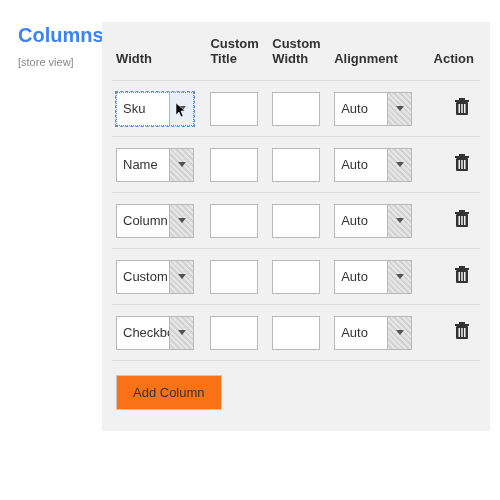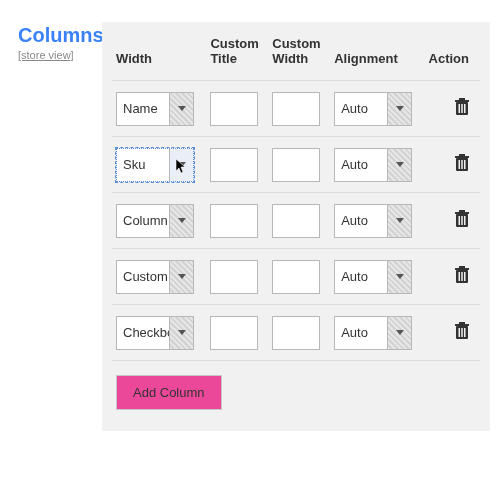--- a/index.html
+++ b/index.html
@@ -20,41 +20,40 @@
     padding-top: 2px;
   }
   .sidelabel .title {
     font-weight: 700;
     font-size: 20px;
     color: #3b82f6;
   }
   .sidelabel .scope {
     font-size: 11px;
     color: #888;
-    margin-top: 2px;
-    text-decoration: underline;
+    margin-top: 9px;
   }
   .panel {
     flex: 1;
     background: #f1f1f1;
     padding: 8px 10px 14px 10px;
   }
   table {
     width: 100%;
     border-collapse: collapse;
   }
   thead th {
     text-align: left;
     font-weight: 600;
     font-size: 13px;
     color: #333;
     padding: 6px 4px 14px 4px;
     vertical-align: bottom;
   }
-  thead th.action { text-align: left; padding-right: 6px; }
+  thead th.action { text-align: right; padding-right: 6px; }
   tbody td {
     padding: 6px 4px;
     border-top: 1px solid #dcdcdc;
     border-bottom: 1px solid #dcdcdc;
     vertical-align: middle;
     height: 56px;
   }
   tbody tr + tr td { border-top: none; }
   tbody td.action { text-align: right; padding-right: 10px; }
 
@@ -118,21 +117,21 @@
     height: 18px;
     display: inline-block;
     cursor: pointer;
   }
 
   .addrow td {
     border: none;
     padding-top: 14px;
   }
   button.add {
-    background: #ec4899;
+    background: #f97316;
     border: 1px solid #c7c7c7;
     padding: 9px 16px;
     font-size: 13px;
     color: #333;
     cursor: pointer;
   }
 
   .cursor {
     position: absolute;
     width: 12px;
@@ -158,53 +157,20 @@
 Title</th>
           <th style="white-space:pre-line">Custom
 Width</th>
           <th>Alignment</th>
           <th class="action">Action</th>
         </tr>
       </thead>
       <tbody id="rows">
   <tr>
     <td class="col-type">
-      <div class="select" style="position:relative">
-        <div class="val">Name</div>
-        <div class="btn"></div>
-      </div>
-    </td>
-    <td>
-      <input class="text" style="">
-    </td>
-    <td>
-      <input class="text" style="">
-    </td>
-    <td class="col-align">
-      <div class="select">
-        <div class="val">Auto</div>
-        <div class="btn"></div>
-      </div>
-    </td>
-    <td class="action">
-      <span class="trash">
-        <svg viewBox="0 0 16 18" width="16" height="18">
-          <rect x="2" y="4" width="12" height="13" rx="1" fill="#333"></rect>
-          <rect x="4.5" y="6" width="1.5" height="9" fill="#f1f1f1"></rect>
-          <rect x="7.25" y="6" width="1.5" height="9" fill="#f1f1f1"></rect>
-          <rect x="10" y="6" width="1.5" height="9" fill="#f1f1f1"></rect>
-          <rect x="1" y="2" width="14" height="2" fill="#333"></rect>
-          <rect x="5" y="0" width="6" height="2" fill="#333"></rect>
-        </svg>
-      </span>
-    </td>
-  </tr>
-
-  <tr>
-    <td class="col-type">
       <div class="select focused" style="position:relative">
         <div class="val">Sku</div>
         <div class="btn"></div>
       <span class="cursor" style="right: 6px; top: 9px;"><svg viewBox="0 0 12 16" width="12" height="16">
                     <path d="M1 1 L1 13 L4 10 L6 15 L8 14 L6 9 L10 9 Z" fill="#000" stroke="#fff" stroke-width="0.6"></path>
                   </svg></span>
               </div>
     </td>
     <td>
       <input class="text" style="">
@@ -228,20 +194,53 @@
           <rect x="1" y="2" width="14" height="2" fill="#333"></rect>
           <rect x="5" y="0" width="6" height="2" fill="#333"></rect>
         </svg>
       </span>
     </td>
   </tr>
 
   <tr>
     <td class="col-type">
       <div class="select" style="position:relative">
+        <div class="val">Name</div>
+        <div class="btn"></div>
+      </div>
+    </td>
+    <td>
+      <input class="text" style="">
+    </td>
+    <td>
+      <input class="text" style="">
+    </td>
+    <td class="col-align">
+      <div class="select">
+        <div class="val">Auto</div>
+        <div class="btn"></div>
+      </div>
+    </td>
+    <td class="action">
+      <span class="trash">
+        <svg viewBox="0 0 16 18" width="16" height="18">
+          <rect x="2" y="4" width="12" height="13" rx="1" fill="#333"></rect>
+          <rect x="4.5" y="6" width="1.5" height="9" fill="#f1f1f1"></rect>
+          <rect x="7.25" y="6" width="1.5" height="9" fill="#f1f1f1"></rect>
+          <rect x="10" y="6" width="1.5" height="9" fill="#f1f1f1"></rect>
+          <rect x="1" y="2" width="14" height="2" fill="#333"></rect>
+          <rect x="5" y="0" width="6" height="2" fill="#333"></rect>
+        </svg>
+      </span>
+    </td>
+  </tr>
+
+  <tr>
+    <td class="col-type">
+      <div class="select" style="position:relative">
         <div class="val">Column</div>
         <div class="btn"></div>
       </div>
     </td>
     <td>
       <input class="text" style="">
     </td>
     <td>
       <input class="text" style="">
     </td>

